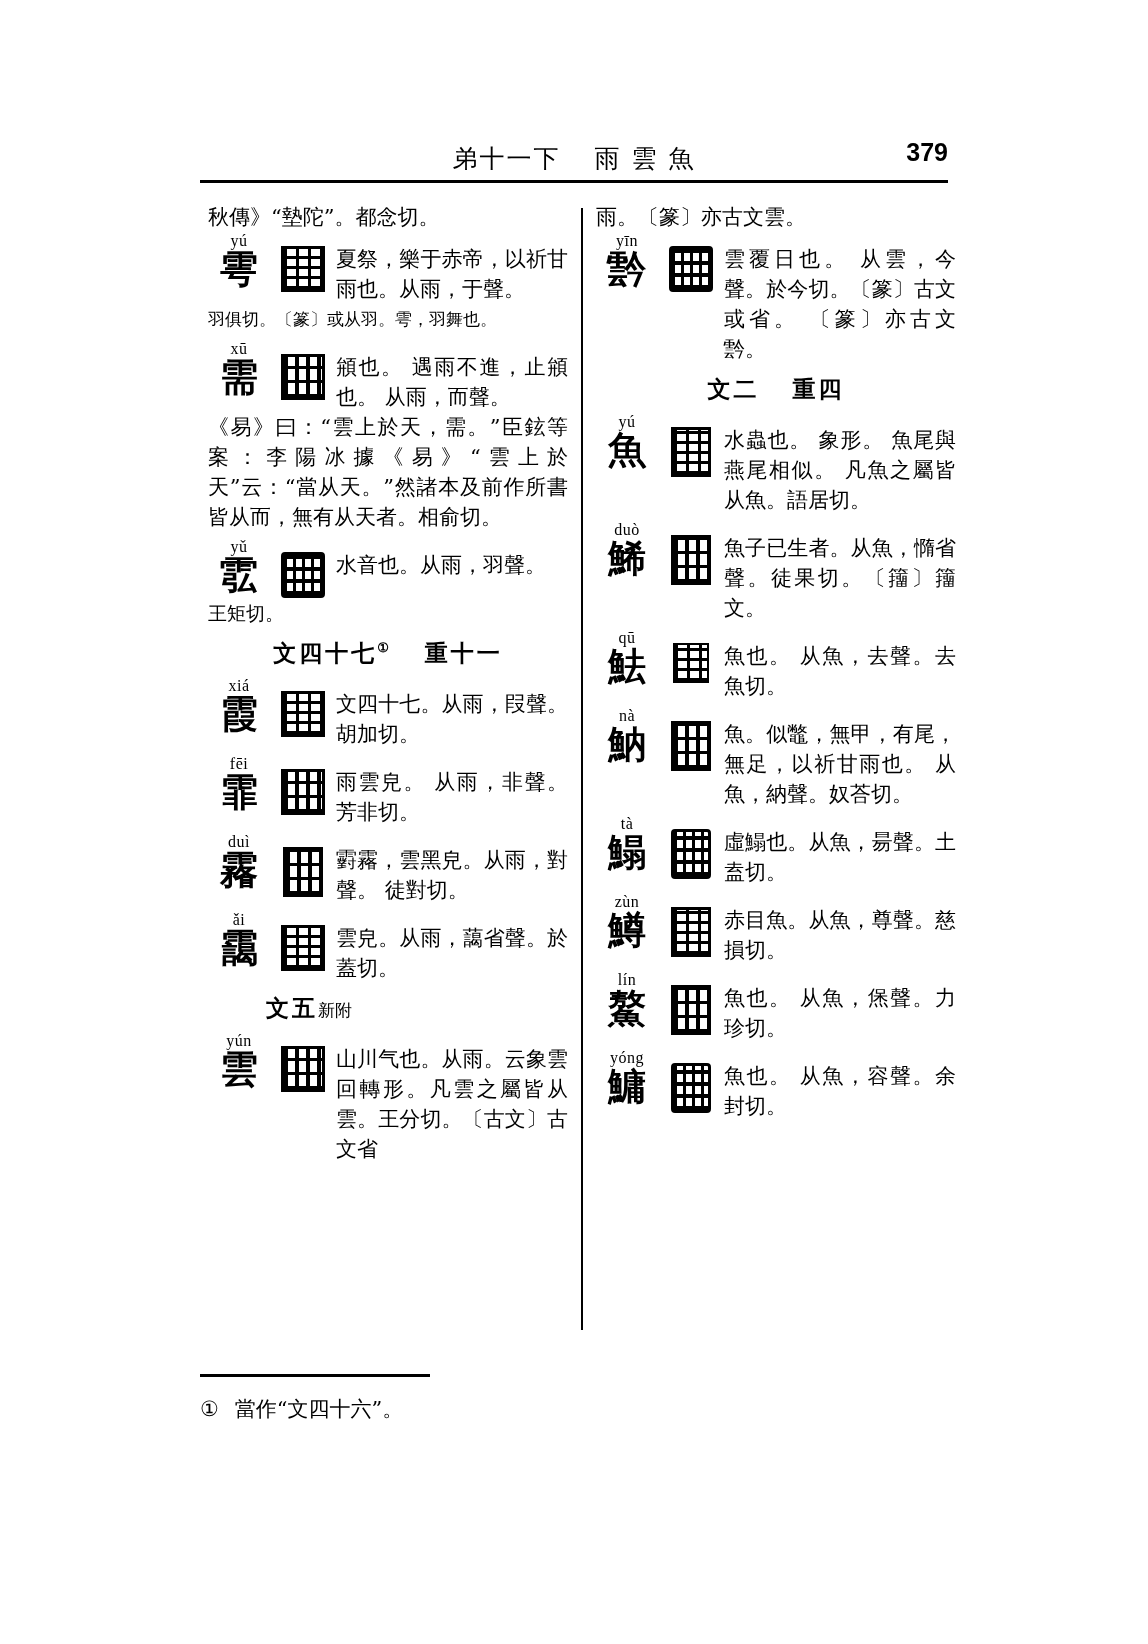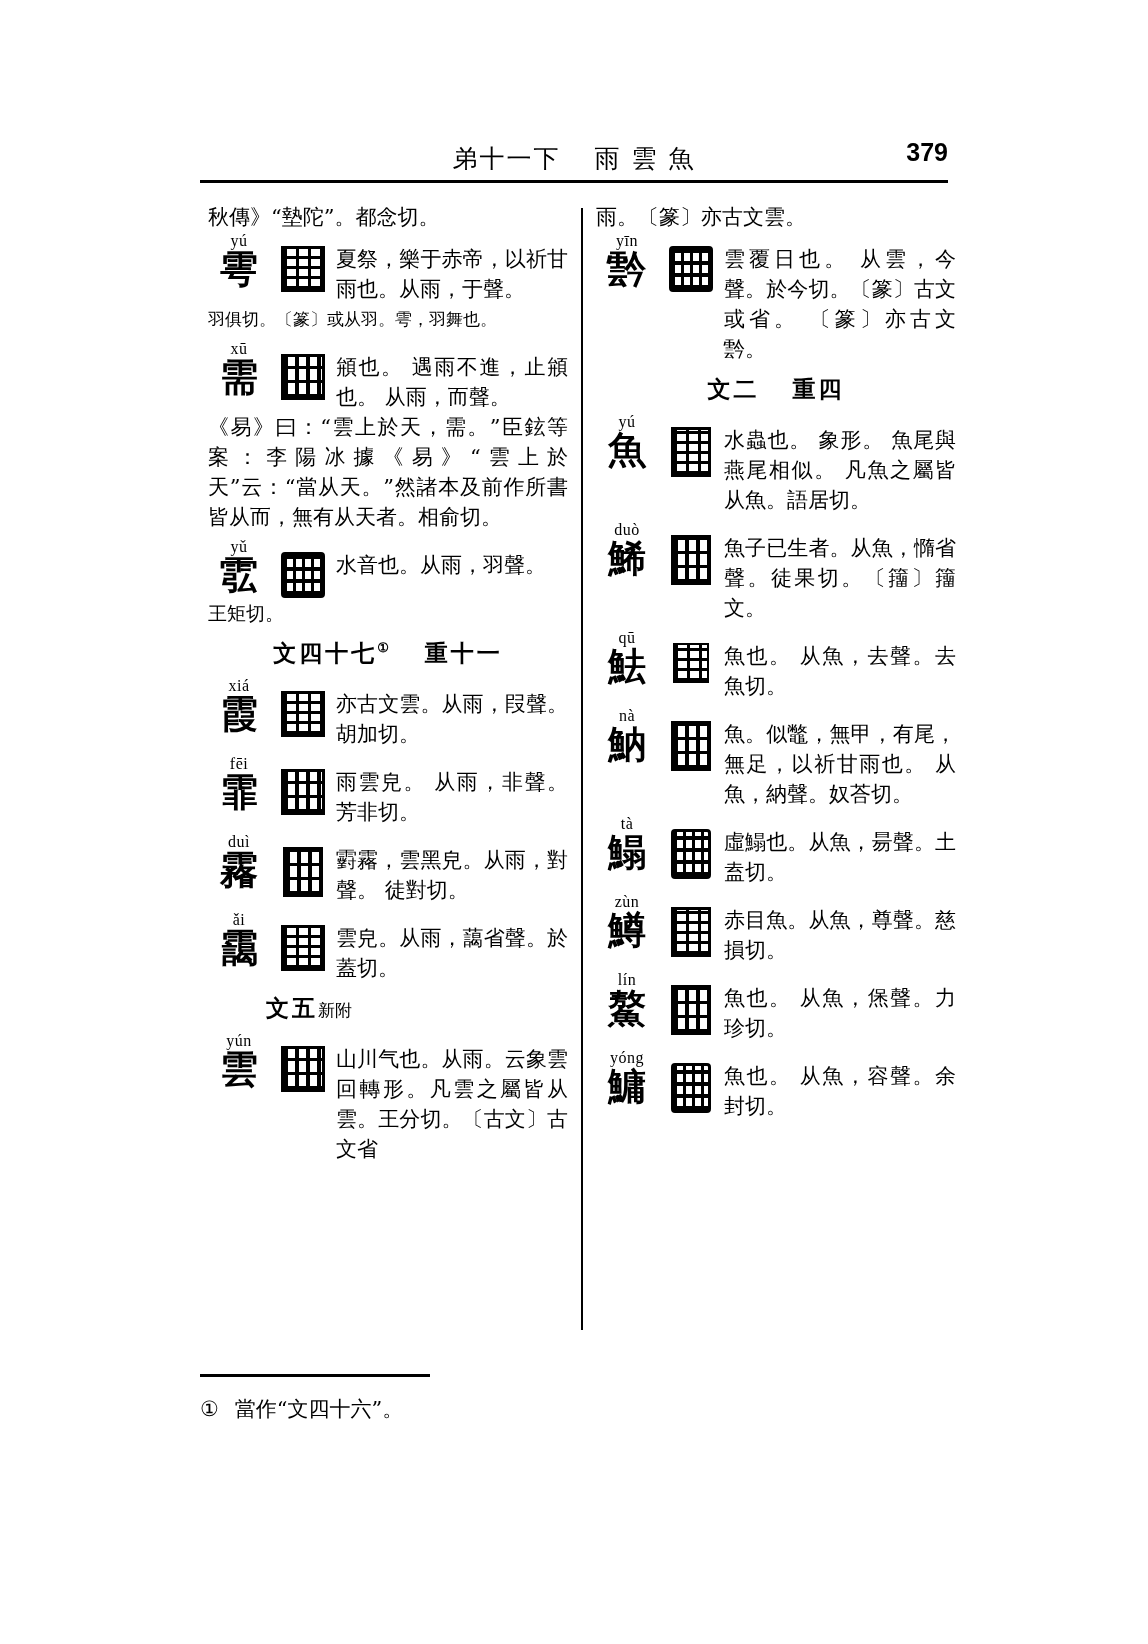--- a/index.html
+++ b/index.html
@@ -268,21 +268,21 @@
 
       <div class="entry">
         <div class="entry-head">
           <div class="glyph-cell">
             <div class="pinyin">xiá</div>
             <div class="headchar">霞</div>
           </div>
           <div class="seal-cell">
             <span class="seal"></span>
           </div>
-          <div class="gloss">亦古文雲。从雨，叚聲。胡加切。</div>
+          <div class="gloss">文四十七。从雨，叚聲。胡加切。</div>
         </div>
       </div>
 
       <div class="entry">
         <div class="entry-head">
           <div class="glyph-cell">
             <div class="pinyin">fēi</div>
             <div class="headchar">霏</div>
           </div>
           <div class="seal-cell">

